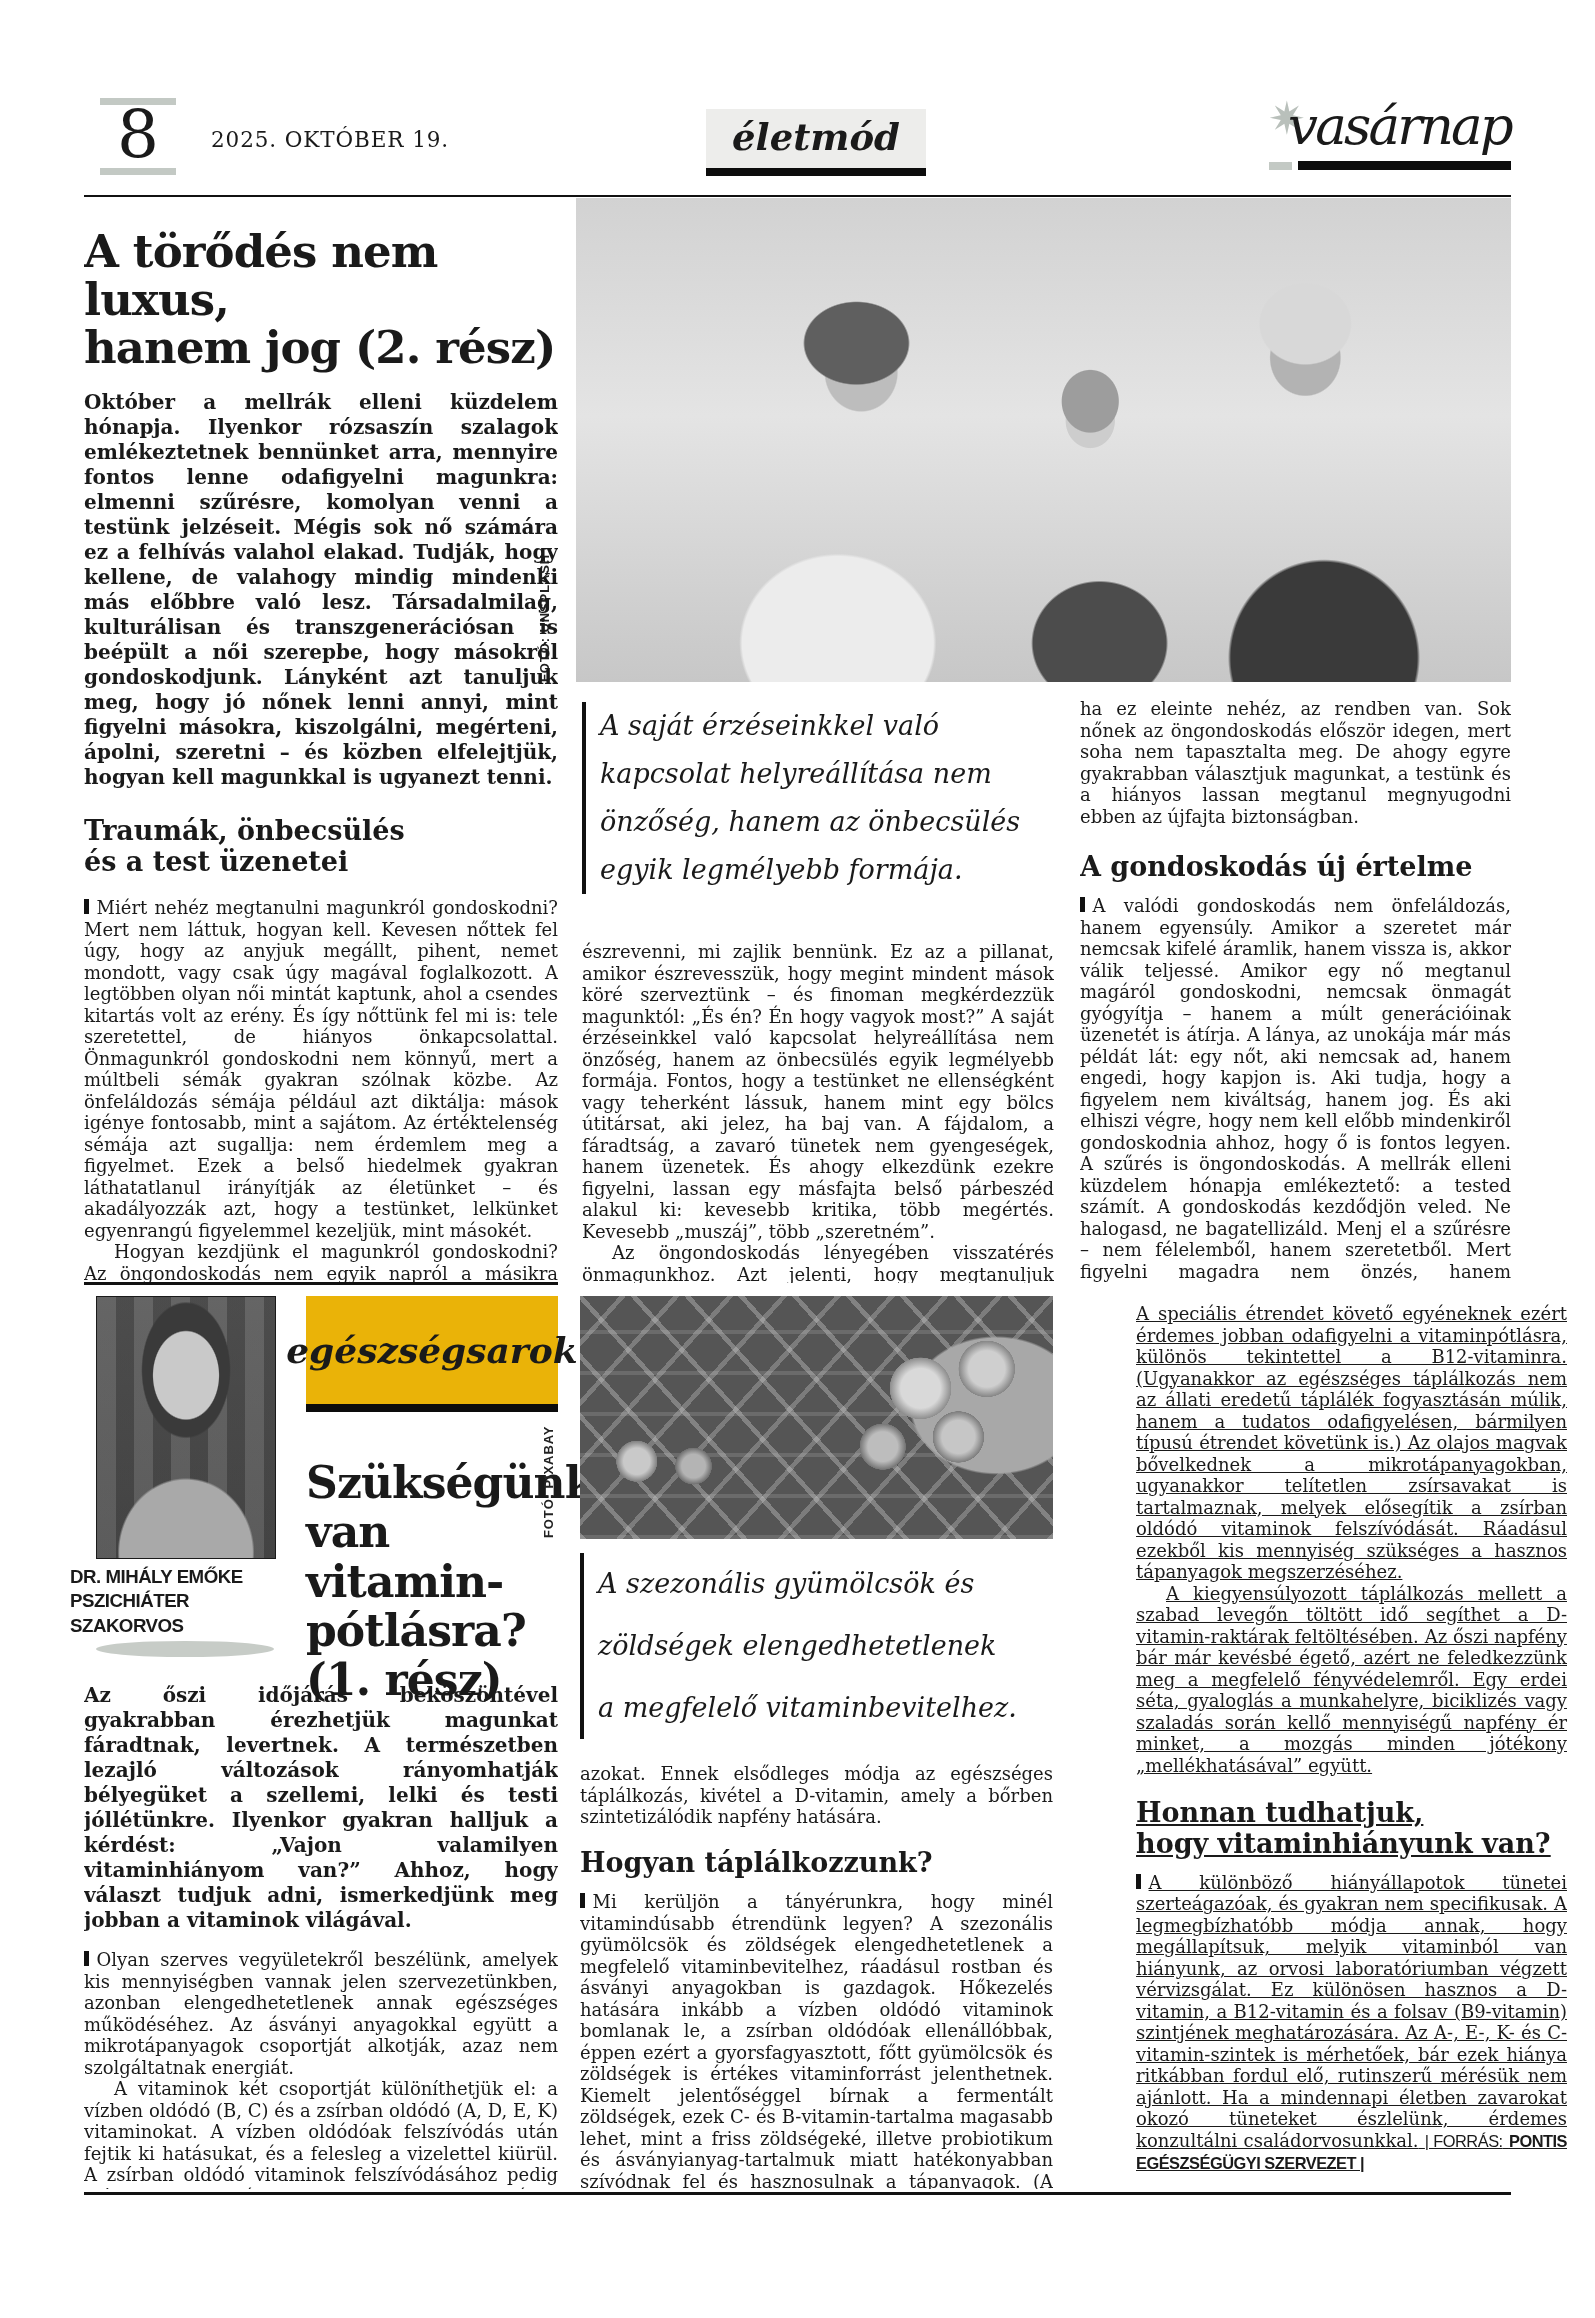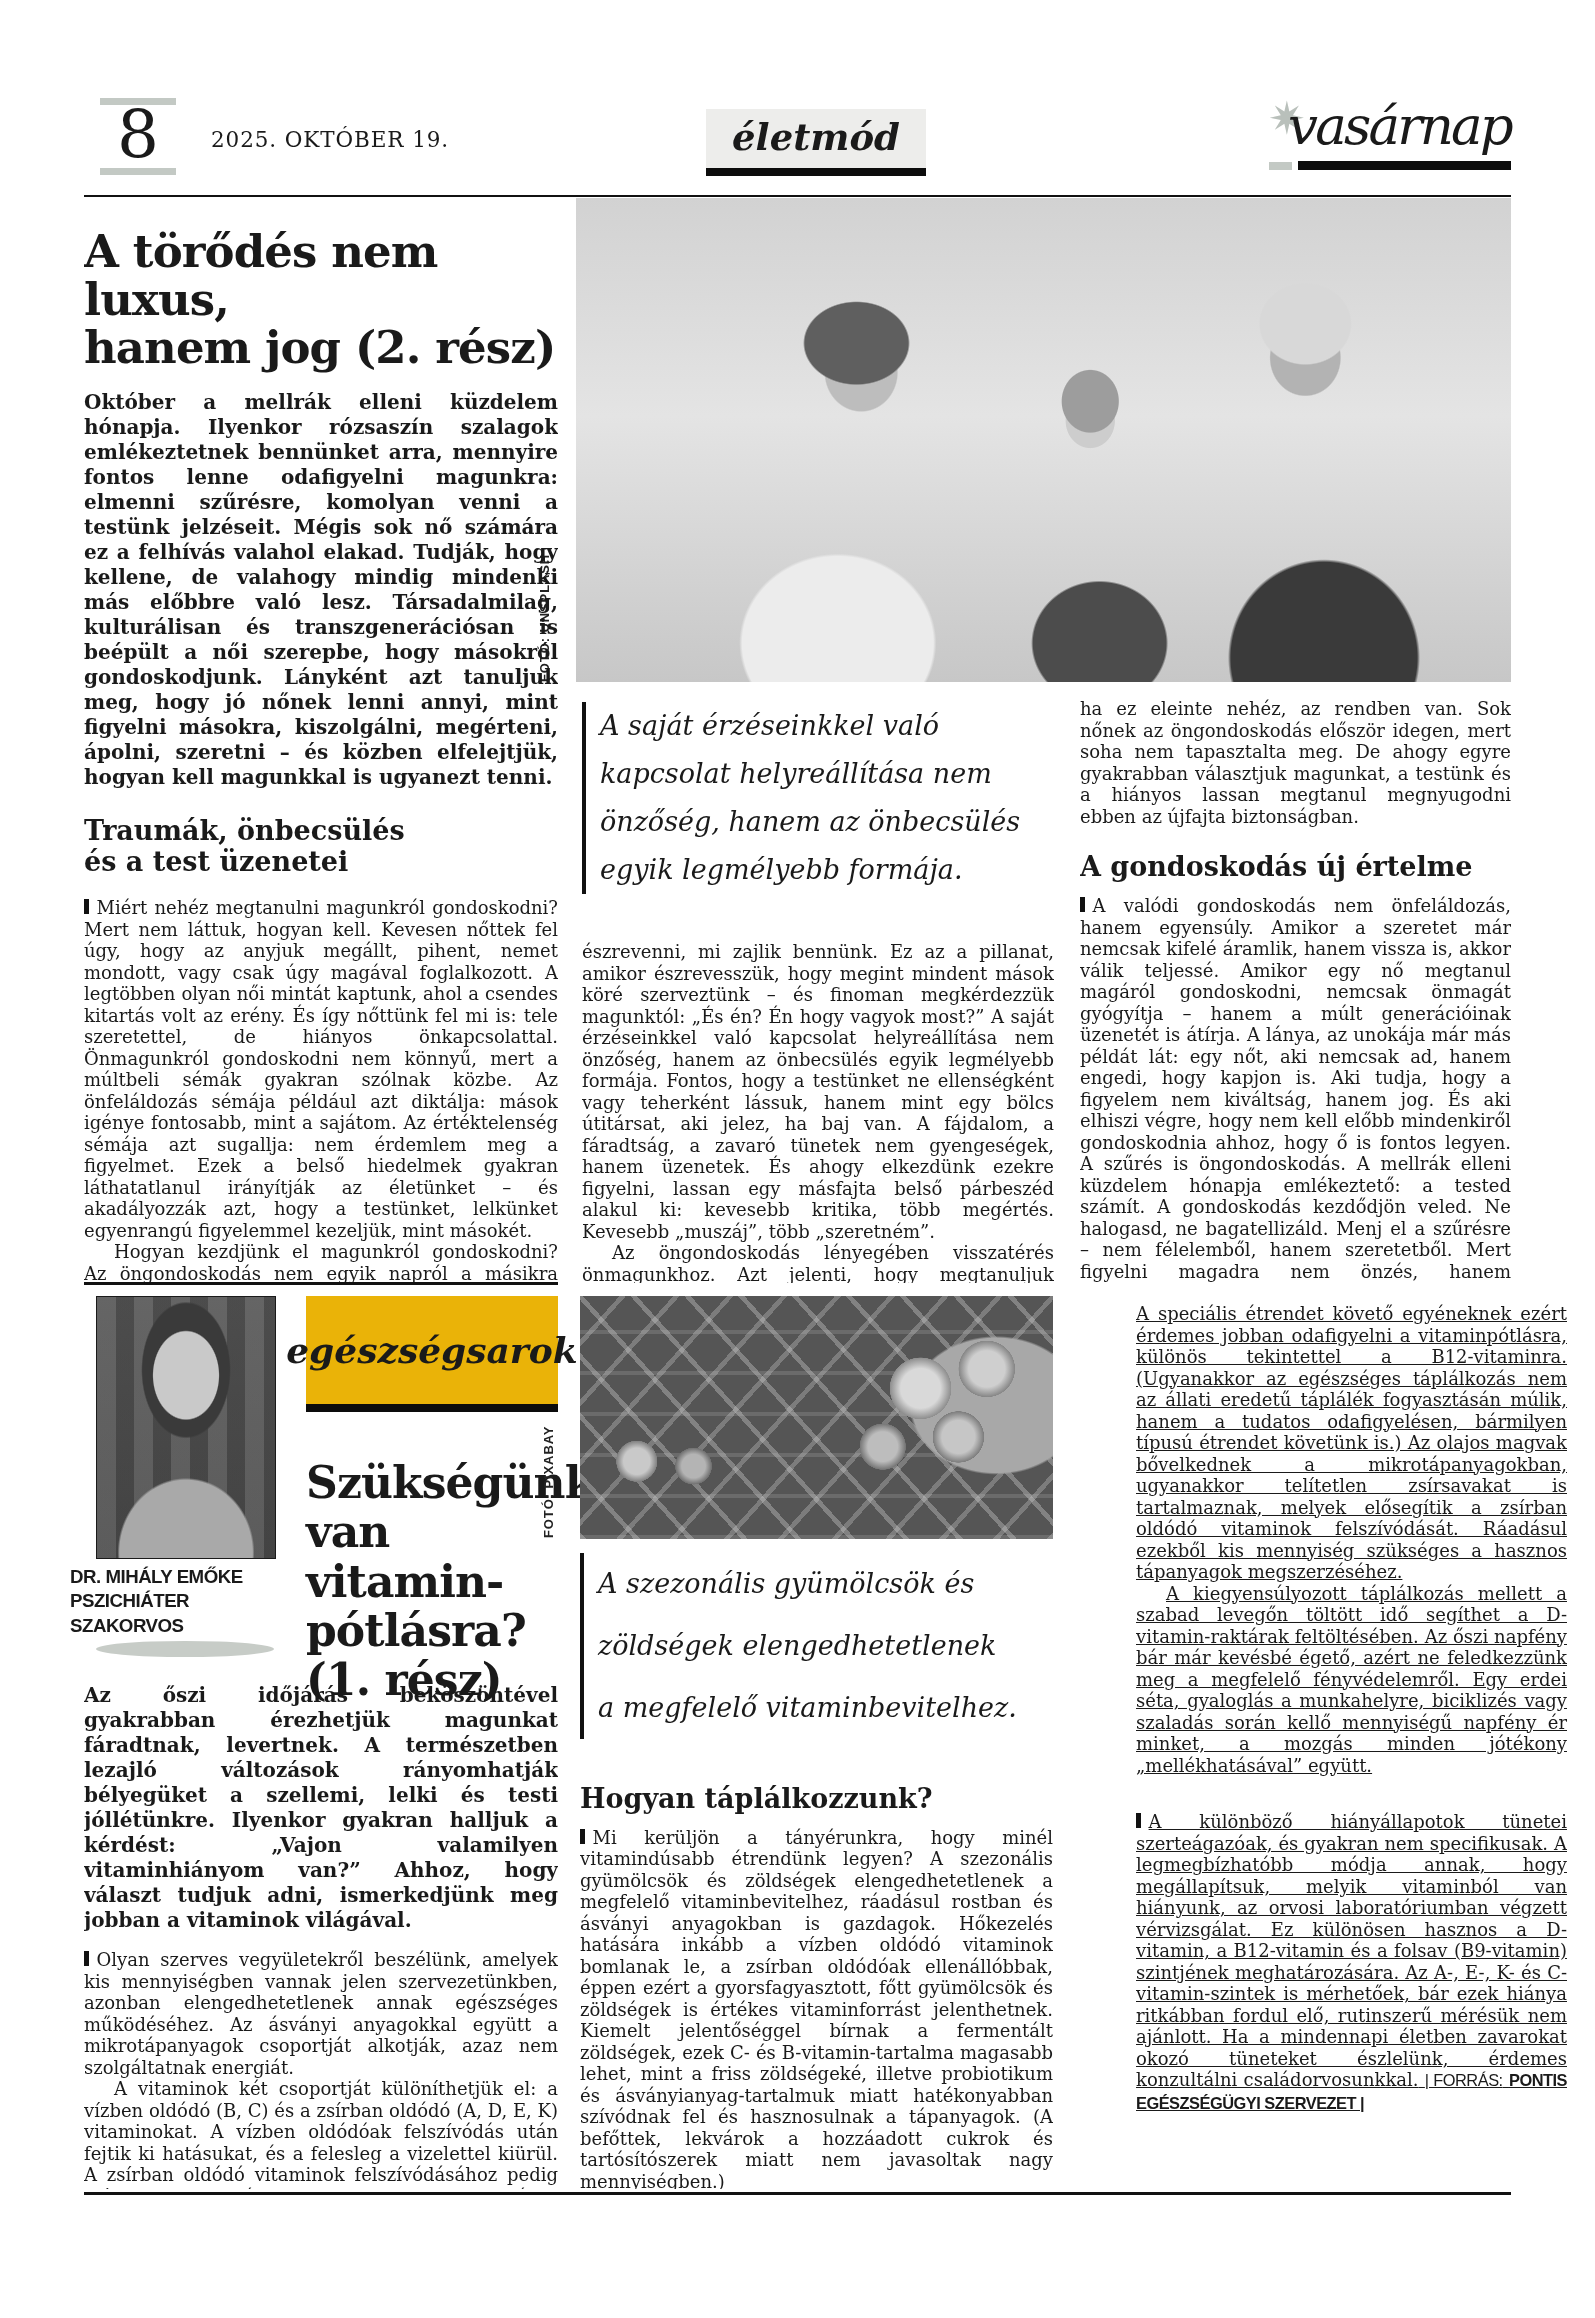--- a/index.html
+++ b/index.html
@@ -163,31 +163,34 @@
     <p class="lead just" style="margin-top:0;">Az őszi időjárás beköszöntével gyakrabban érezhetjük magunkat fáradtnak, levertnek. A természetben lezajló változások rányomhatják bélyegüket a szellemi, lelki és testi jóllétünkre. Ilyenkor gyakran halljuk a kérdést: „Vajon valamilyen vitaminhiányom van?” Ahhoz, hogy választ tudjuk adni, ismerkedjünk meg jobban a vitaminok világával.</p>
     <div style="height:16px;"></div>
     <p class="body just"><span class="pmark"></span><span>Olyan szerves vegyületekről beszélünk, amelyek kis mennyiségben vannak jelen szervezetünkben, azonban elengedhetetlenek annak egészséges működéséhez. Az ásványi anyagokkal együtt a mikrotápanyagok csoportját alkotják, azaz nem szolgáltatnak energiát.</span></p>
     <p class="body just ind">A vitaminok két csoportját különíthetjük el: a vízben oldódó (B, C) és a zsírban oldódó (A, D, E, K) vitaminokat. A vízben oldódóak felszívódás után fejtik ki hatásukat, és a felesleg a vizelettel kiürül. A zsírban oldódó vitaminok felszívódásához pedig zsírokra is szükség van, illetve a szervezet képes ezeket elraktározni a zsírszövetben és a májban. A zsírban oldódó vitaminok túladagolása lehetséges, ez azonban viszonylag ritkán fordul elő, szinte kizárólag táplálékkiegészítők túlzott fogyasztása esetén.</p>
 
   </div>
 
   <div class="abs col" style="left:580px;top:1553px;width:473px;height:636px;">
     <div class="pullquote wide" style="width:421px;">A szezonális gyümölcsök és zöldségek elengedhetetlenek a megfelelő vitaminbevitelhez.</div>
     <div style="height:24px;"></div>
+    <p class="body just">azokat. Ennek elsődleges módja az egészséges táplálkozás, kivétel a D-vitamin, amely a bőrben szintetizálódik napfény hatására.</p>
     <div style="height:20.6px;"></div>
     <h3 class="subhead">Hogyan táplálkozzunk?</h3>
     <div class="gap"></div>
     <p class="body just"><span class="pmark"></span><span>Mi kerüljön a tányérunkra, hogy minél vitamindúsabb étrendünk legyen? A szezonális gyümölcsök és zöldségek elengedhetetlenek a megfelelő vitaminbevitelhez, ráadásul rostban és ásványi anyagokban is gazdagok. Hőkezelés hatására inkább a vízben oldódó vitaminok bomlanak le, a zsírban oldódóak ellenállóbbak, éppen ezért a gyorsfagyasztott, főtt gyümölcsök és zöldségek is értékes vitaminforrást jelenthetnek. Kiemelt jelentőséggel bírnak a fermentált zöldségek, ezek C- és B-vitamin-tartalma magasabb lehet, mint a friss zöldségeké, illetve probiotikum és ásványianyag-tartalmuk miatt hatékonyabban szívódnak fel és hasznosulnak a tápanyagok. (A befőttek, lekvárok a hozzáadott cukrok és tartósítószerek miatt nem javasoltak nagy mennyiségben.)</span></p>
 
   </div>
 
   <div class="abs col" style="left:1136px;top:1303px;width:431px;height:885px;text-decoration:underline;">
     <p class="body just">A speciális étrendet követő egyéneknek ezért érdemes jobban odafigyelni a vitaminpótlásra, különös tekintettel a B12-vitaminra. (Ugyanakkor az egészséges táplálkozás nem az állati eredetű táplálék fogyasztásán múlik, hanem a tudatos odafigyelésen, bármilyen típusú étrendet követünk is.) Az olajos magvak bővelkednek a mikrotápanyagokban, ugyanakkor telítetlen zsírsavakat is tartalmaznak, melyek elősegítik a zsírban oldódó vitaminok felszívódását. Ráadásul ezekből kis mennyiség szükséges a hasznos tápanyagok megszerzéséhez.</p>
     <p class="body just ind">A kiegyensúlyozott táplálkozás mellett a szabad levegőn töltött idő segíthet a D-vitamin-raktárak feltöltésében. Az őszi napfény bár már kevésbé égető, azért ne feledkezzünk meg a megfelelő fényvédelemről. Egy erdei séta, gyaloglás a munkahelyre, biciklizés vagy szaladás során kellő mennyiségű napfény ér minket, a mozgás minden jótékony „mellékhatásával” együtt.</p>
     <div style="height:22.4px;"></div>
+    <h3 class="subhead prewrap">Honnan tudhatjuk,
+hogy vitaminhiányunk van?</h3>
     <div class="gap"></div>
     <p class="body just"><span class="pmark"></span><span>A különböző hiányállapotok tünetei szerteágazóak, és gyakran nem specifikusak. A legmegbízhatóbb módja annak, hogy megállapítsuk, melyik vitaminból van hiányunk, az orvosi laboratóriumban végzett vérvizsgálat. Ez különösen hasznos a D-vitamin, a B12-vitamin és a folsav (B9-vitamin) szintjének meghatározására. Az A-, E-, K- és C-vitamin-szintek is mérhetőek, bár ezek hiánya ritkábban fordul elő, rutinszerű mérésük nem ajánlott. Ha a mindennapi életben zavarokat okozó tüneteket észlelünk, érdemes konzultálni családorvosunkkal.</span> <span class="src">| FORRÁS:</span> <span class="src b">PONTIS EGÉSZSÉGÜGYI SZERVEZET |</span></p>
     <div style="height:30px;"></div>
 
   </div>
 
   <div class="abs bottomrule"></div>
 </div>
 
 

